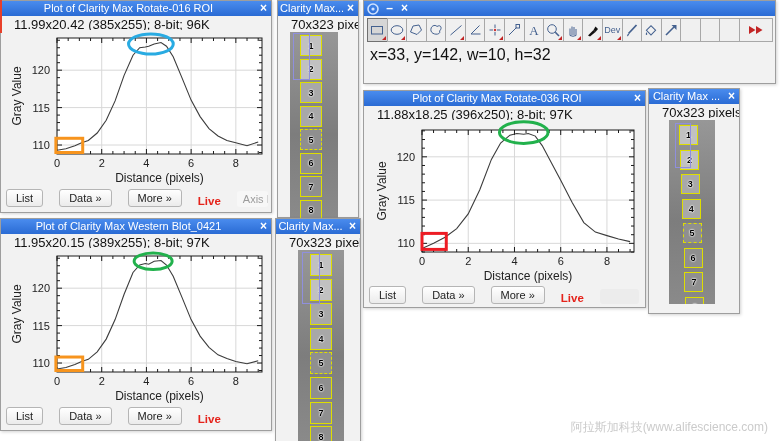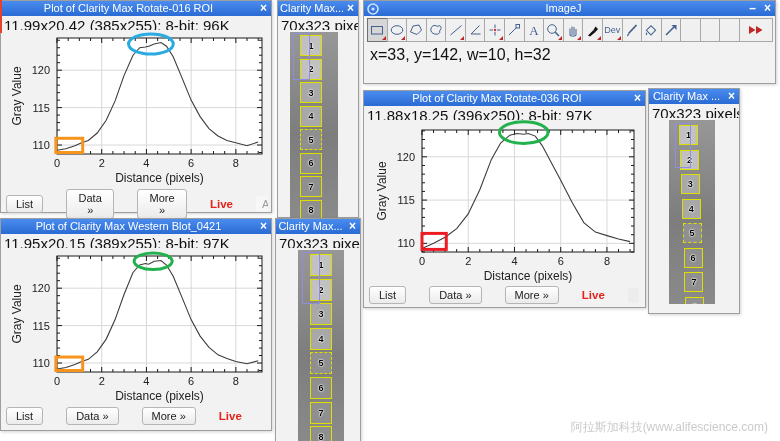--- a/index.html
+++ b/index.html
@@ -4,23 +4,23 @@
 <style>
   html,body{margin:0;padding:0}
   #screen{position:relative;width:780px;height:441px;background:#ffffff;overflow:hidden;
           font-family:"Liberation Sans",sans-serif;-webkit-font-smoothing:antialiased}
   .win{position:absolute;background:#f2f2f2;border:1px solid #9e9e9e;box-sizing:border-box;
        box-shadow:1px 1px 3px rgba(0,0,0,.18)}
   .titlebar{height:15px;background:linear-gradient(180deg,#4a8cee,#2a6bd4);display:flex;
             align-items:center;color:#fff;font-size:11px;line-height:17px;user-select:none}
   .titlebar .title{flex:1;text-align:center;white-space:nowrap;overflow:hidden;padding:0 2px}
   .tbtn{width:15px;text-align:center;font-weight:bold;font-size:12px;cursor:pointer;flex:0 0 auto}
-  .info{font-size:15px;color:#111;padding:1px 3px 0 3px;white-space:nowrap;overflow:hidden;height:13px}
+  .info{font-size:13px;color:#111;padding:1px 3px 0 13px;white-space:nowrap;overflow:hidden;height:13px}
   .plotsvg{position:absolute;display:block;overflow:visible}
-  .btnrow{position:absolute;display:flex;align-items:center;gap:23px}
+  .btnrow{position:absolute;display:flex;align-items:flex-end;gap:16px}
   .btnrow button{font-size:11px;padding:2px 9px;border:1px solid #b5b5b5;border-radius:3px;
                  background:linear-gradient(#ffffff,#ebebeb);color:#222;font-family:inherit;cursor:pointer}
   .live{color:#e5231b;font-weight:bold;font-size:11.5px;cursor:pointer}
   .tooltip{font-size:11px;color:#9c9c9c;background:#f7f7f7;border-radius:3px;padding:2px 6px;
            flex:1;white-space:nowrap;overflow:hidden}
   .graybar{flex:1;height:15px;background:#ececec;border-radius:3px}
   
   .lane{position:absolute;background:linear-gradient(180deg,#979797,#7d7d7d 55%,#8a8a8a);overflow:hidden}
   .bandbox{position:absolute;border:1px solid #dede00;box-sizing:border-box;display:flex;
            align-items:center;justify-content:center}
@@ -342,21 +342,20 @@
         <div class="blue-roi" style="left: 4px; top: 2px; width: 16px; height: 50px;"></div>
       </div>
   </div>
 
   <div class="win" style="left:363px;top:0;width:413px;height:84px">
     <div class="titlebar">
       <svg class="ij-icon" viewBox="0 0 14 14">
         <circle cx="7" cy="7" r="5" fill="none" stroke="#cfe2ff" stroke-width="1.6"></circle>
         <circle cx="7" cy="7" r="1.6" fill="#cfe2ff"></circle>
       </svg>
-      <span class="title">ImageJ</span>
       <span class="tbtn">–</span>
       <span class="tbtn">×</span>
     </div>
     <div class="toolbar">
         <div class="tool selected">
           <svg width="16" height="16" viewBox="0 0 16 16">
             <rect x="2.5" y="4.5" width="11" height="7.5" fill="none" stroke="#44618f"></rect>
           </svg>
           <i class="fly"></i>
         </div>

